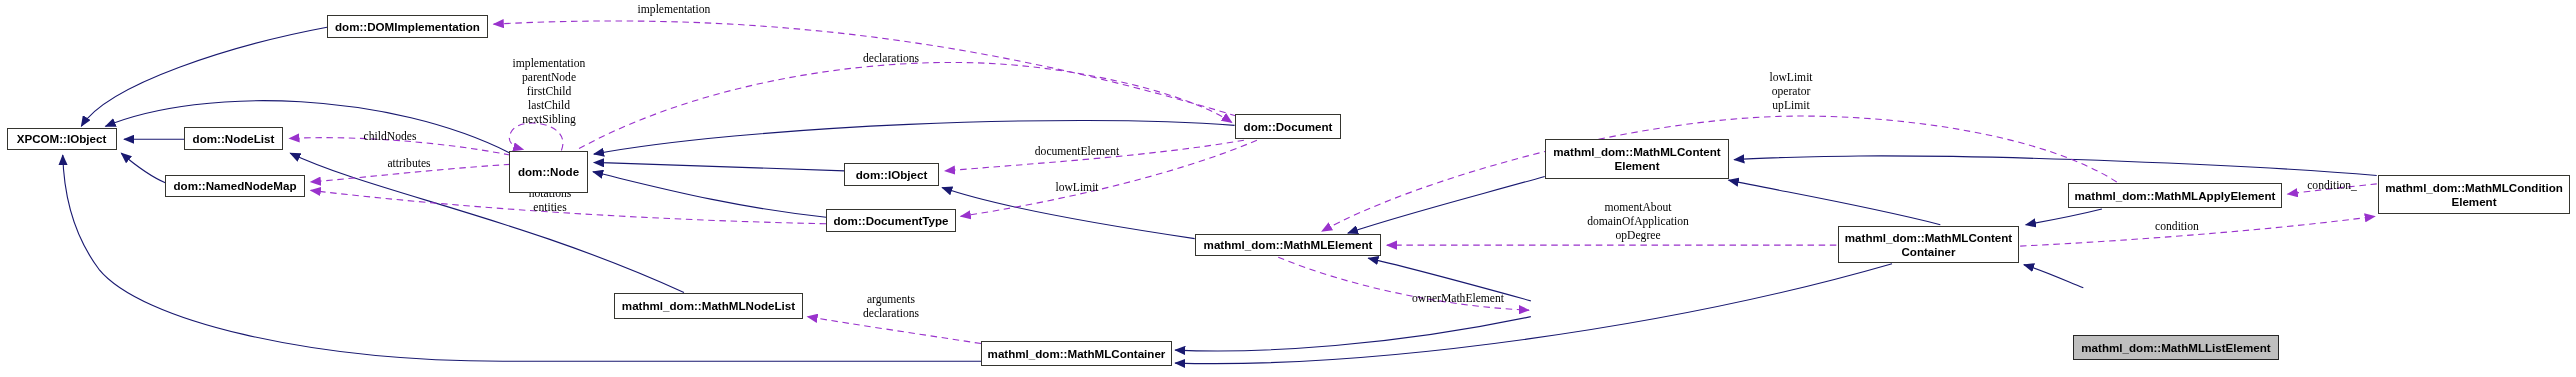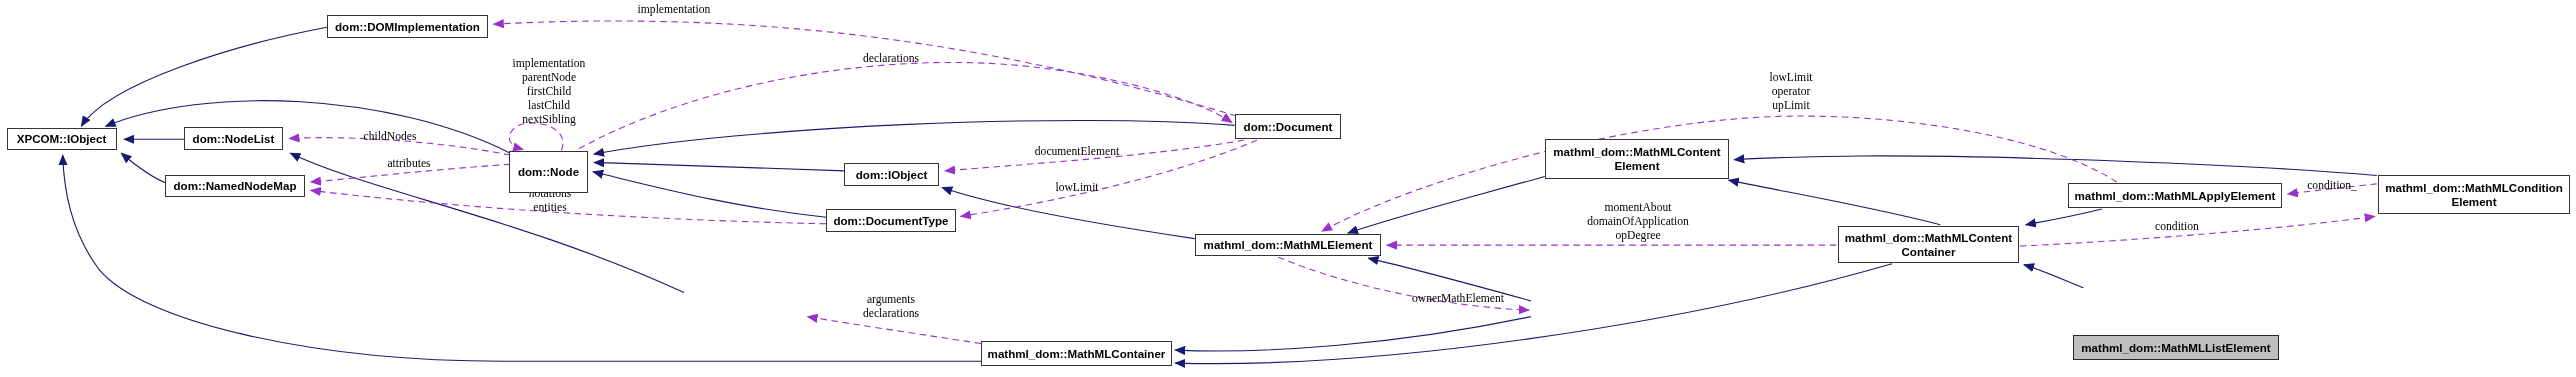--- a/index.html
+++ b/index.html
@@ -95,20 +95,23 @@
     </div>
   <div class="node" style="left:844px;top:163px;width:95px;height:23px">
       <span class="nlabel">dom::IObject</span>
     </div>
   <div class="node" style="left:826px;top:209px;width:130px;height:23px">
       <span class="nlabel">dom::DocumentType</span>
     </div>
   <div class="node" style="left:1235px;top:114px;width:106px;height:25px">
       <span class="nlabel">dom::Document</span>
     </div>
+  <div class="node" style="left:614px;top:293px;width:189px;height:26px">
+      <span class="nlabel">mathml_dom::MathMLNodeList</span>
+    </div>
   <div class="node" style="left:1195px;top:234px;width:186px;height:22px">
       <span class="nlabel">mathml_dom::MathMLElement</span>
     </div>
   <div class="node" style="left:981px;top:341px;width:191px;height:25px">
       <span class="nlabel">mathml_dom::MathMLContainer</span>
     </div>
   <div class="node" style="left:1545px;top:139px;width:184px;height:40px">
       <span class="nlabel">mathml_dom::MathMLContent
 Element</span>
     </div>

